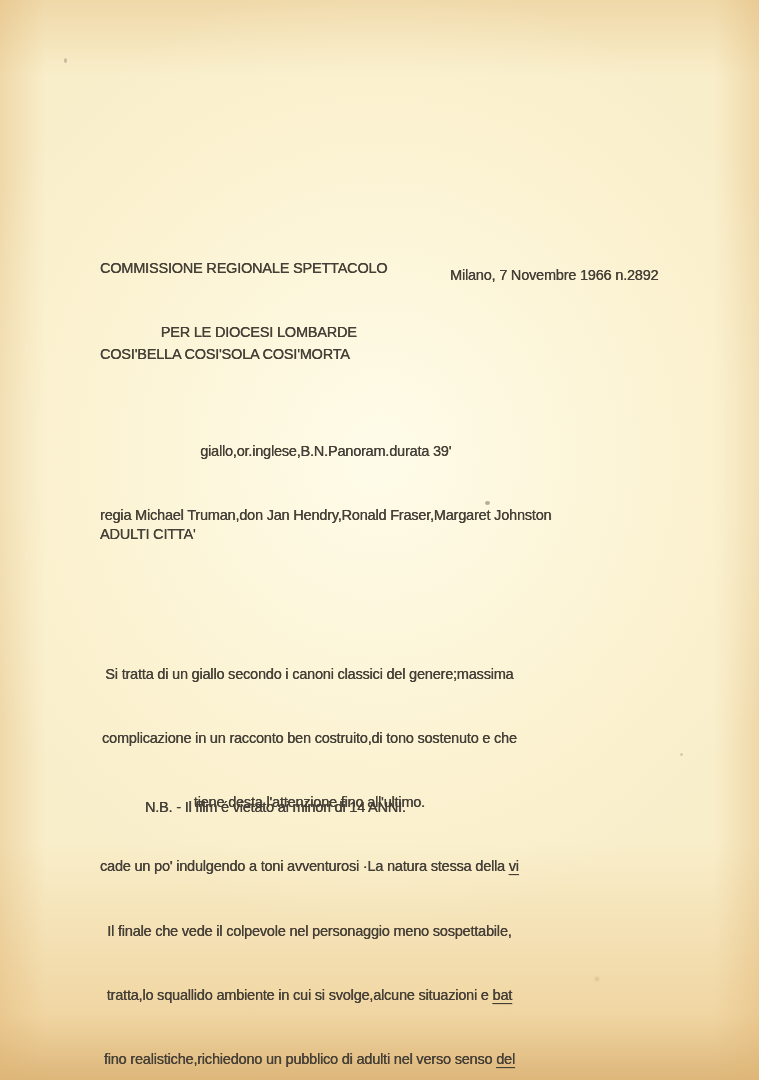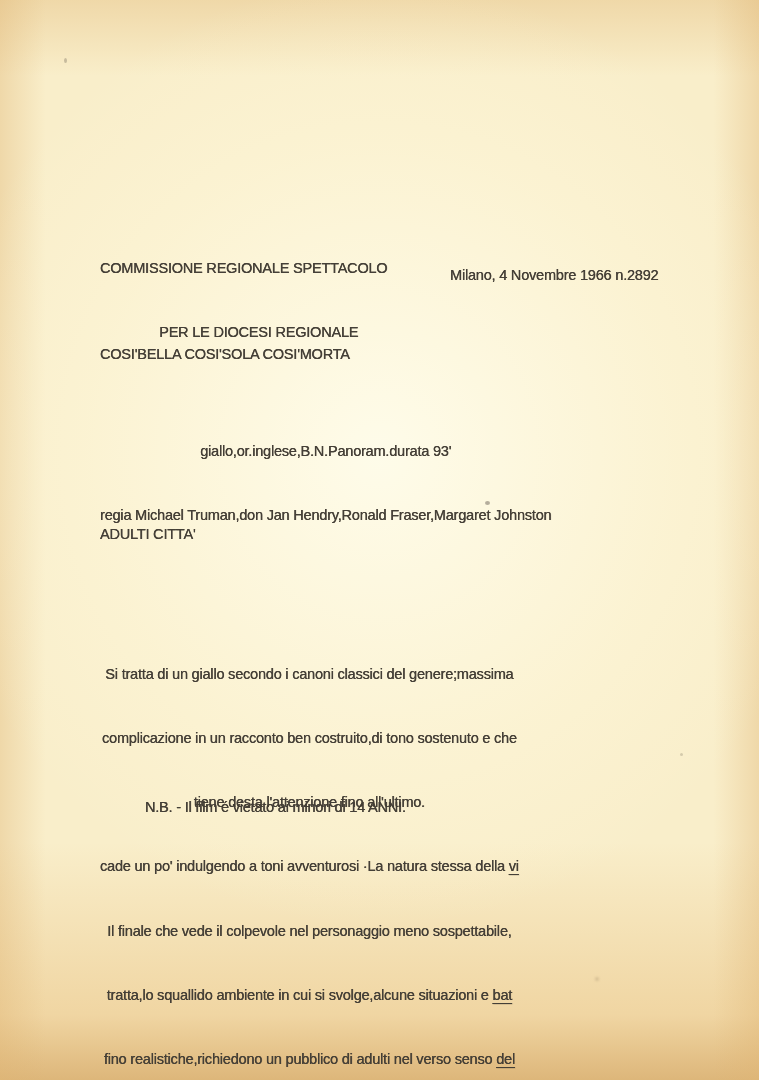--- a/index.html
+++ b/index.html
@@ -44,29 +44,29 @@
   .speck3 { left: 595px; top: 977px; width: 4px; height: 4px; background: rgba(150,130,100,0.30); filter: blur(0.8px); }
   .speck4 { left: 680px; top: 753px; width: 3px; height: 3px; background: rgba(130,118,100,0.30); filter: blur(0.7px); }
 </style>
 </head>
 <body>
 
 <div class="page">
 
   <div class="typed" style="left:100px; top:215px;">
     <div>COMMISSIONE REGIONALE SPETTACOLO</div>
-    <div class="indent2">PER LE DIOCESI REGIONALE</div>
+    <div class="indent2">PER LE DIOCESI LOMBARDE</div>
   </div>
 
-  <div class="typed" style="left:450px; top:265px;">Milano, 4 Novembre 1966 n.2892</div>
+  <div class="typed" style="left:450px; top:265px;">Milano, 7 Novembre 1966 n.2892</div>
 
   <div class="typed" style="left:100px; top:344px;">COSI'BELLA COSI'SOLA COSI'MORTA</div>
 
   <div class="typed" style="left:100px; top:398px;">
-    <div>giallo,or.inglese,B.N.Panoram.durata 93'</div>
+    <div>giallo,or.inglese,B.N.Panoram.durata 39'</div>
     <div>regia Michael Truman,don Jan Hendry,Ronald Fraser,Margaret Johnston</div>
   </div>
 
   <div class="typed" style="left:100px; top:524px;">ADULTI CITTA'</div>
 
   <div class="typed" style="left:100px; top:621px;">
     <div><span>Si tratta di un giallo secondo i canoni classici del genere;massima</span><span class="u-frag"></span></div>
     <div><span>complicazione in un racconto ben costruito,di tono sostenuto e che</span><span class="u-frag"></span></div>
     <div><span>tiene desta l'attenzione fino all'ultimo.</span><span class="u-frag"></span></div>
     <div><span>cade un po' indulgendo a toni avventurosi ·La natura stessa della </span><span class="u-frag">vi</span></div>

